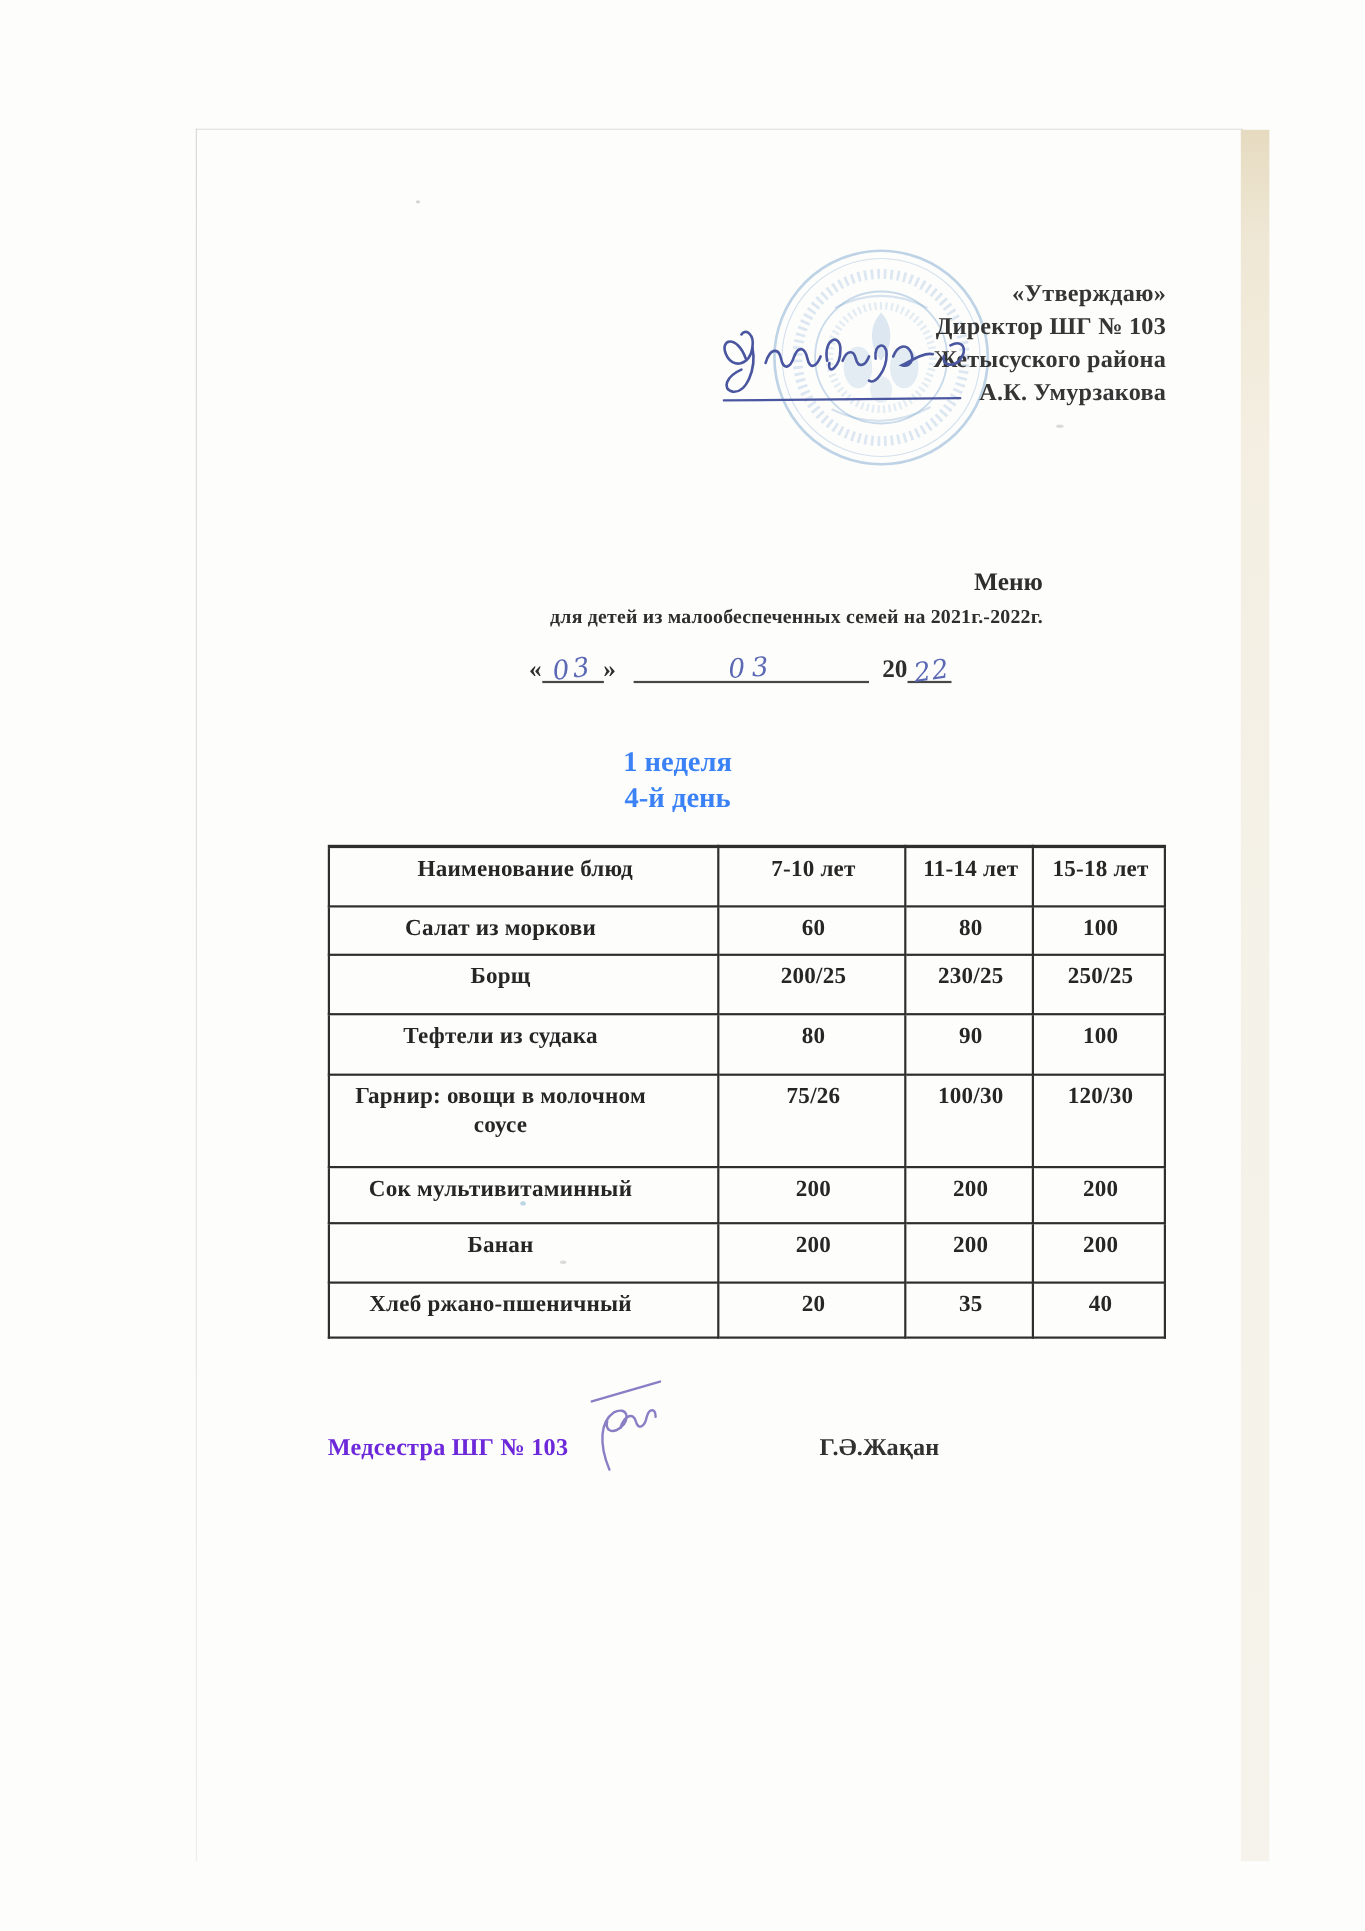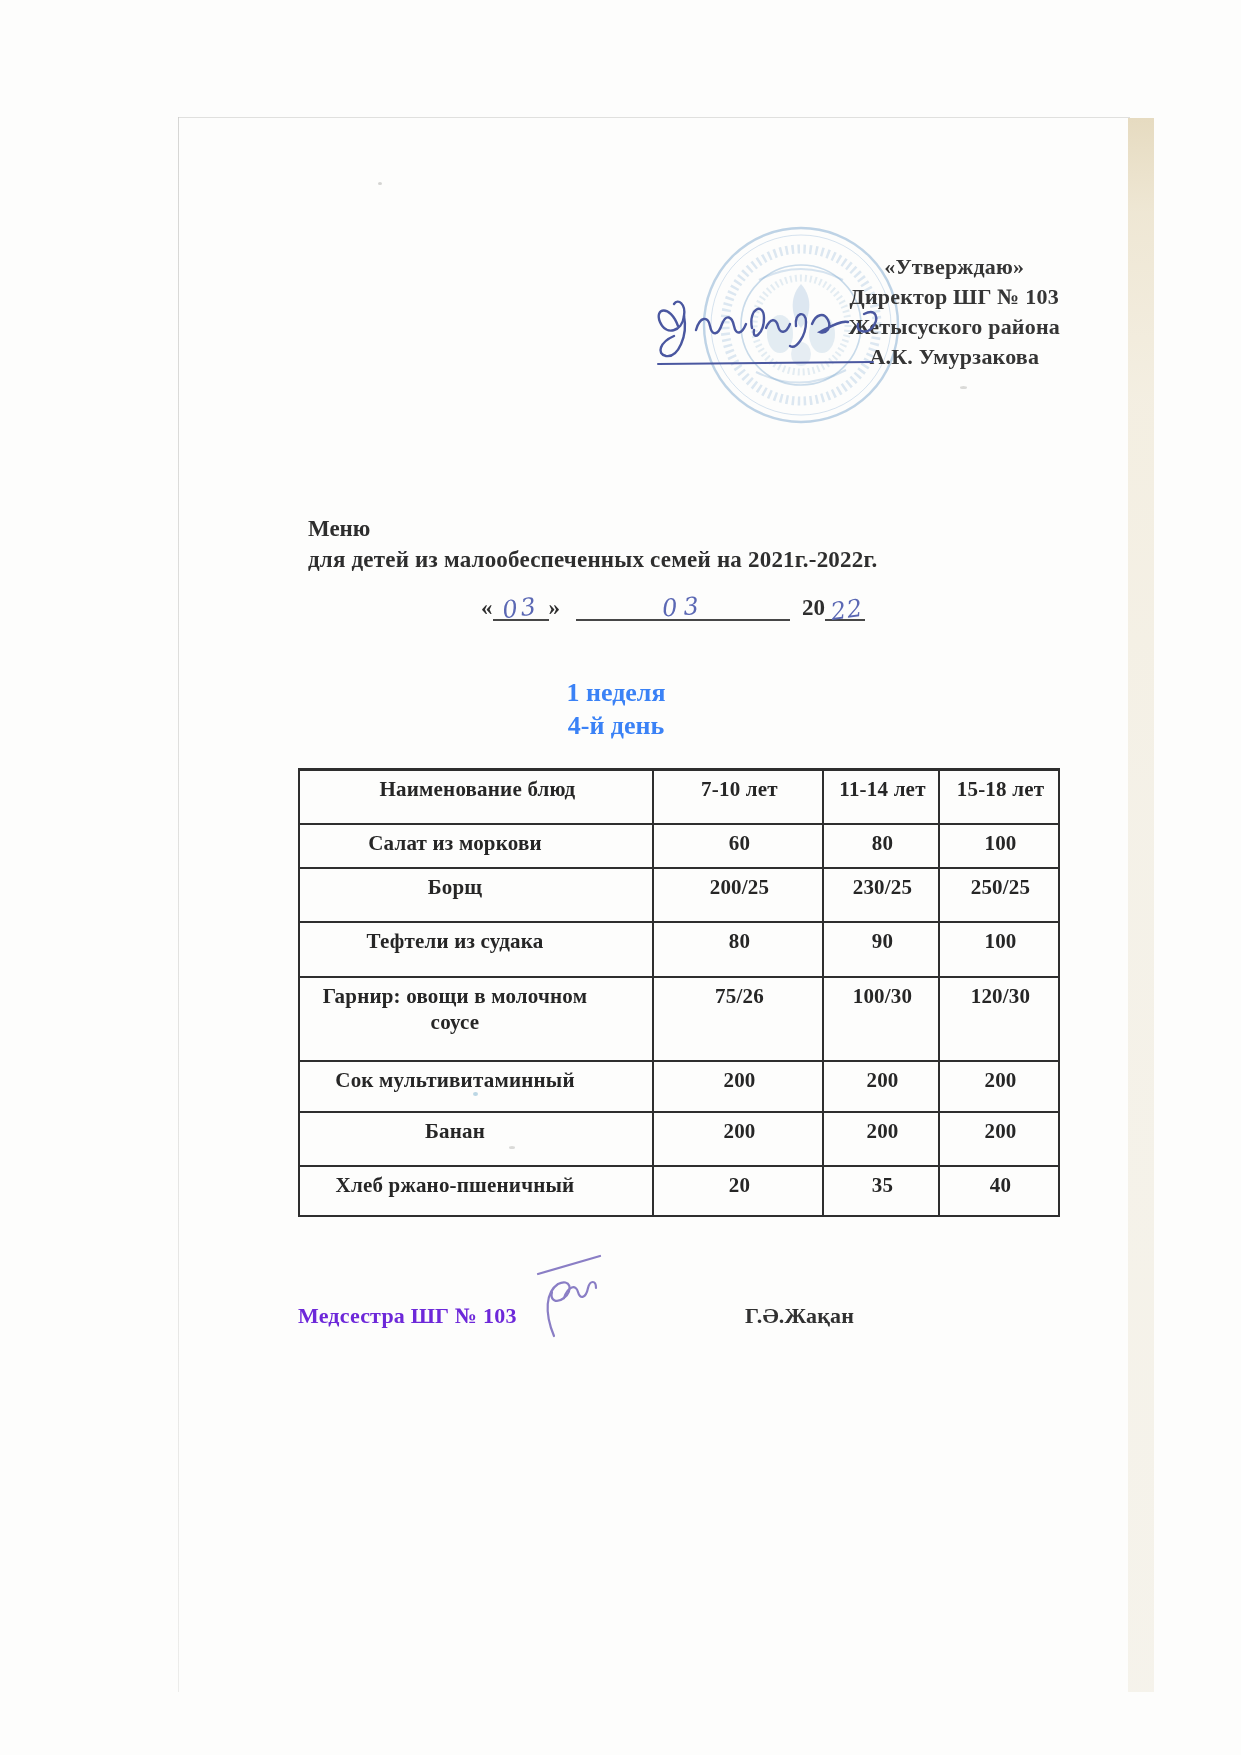--- a/index.html
+++ b/index.html
@@ -6,25 +6,25 @@
   body{width:1241px;height:1755px;font-family:"Liberation Serif",serif;}
   .canvas{position:relative;width:1241px;height:1755px;background:#fdfdfc;overflow:hidden;}
   .abs{position:absolute;}
   
   .edge-top{left:178px;top:117px;width:952px;height:1px;background:#d6d6d4;opacity:.75;}
   .edge-left{left:178px;top:117px;width:1px;height:1575px;background:linear-gradient(#cdcdcb,#e8e8e6);opacity:.8;}
   .edge-right{left:1128px;top:118px;width:26px;height:1574px;
     background:linear-gradient(180deg,#e2d5b6 0%,#ece3cd 6%,#f2ecdd 18%,#f3efe4 45%,#f4f1e8 100%);opacity:.85;}
   .speck{border-radius:50%;}
   
-  .approval{right:181px;top:252px;text-align:center;font-weight:bold;font-size:22px;line-height:30px;color:#353535;letter-spacing:.2px;}
-  
-  .title-block{left:308px;top:514px;width:640px;text-align:left;color:#2e2e2e;}
+  .approval{right:181px;top:252px;text-align:right;font-weight:bold;font-size:22px;line-height:30px;color:#353535;letter-spacing:.2px;}
+  
+  .title-block{left:308px;top:514px;width:640px;text-align:right;color:#2e2e2e;}
   .title-line1{font-size:23px;font-weight:bold;line-height:30px;}
-  .title-line2{font-size:23px;font-weight:bold;line-height:32px;letter-spacing:.2px;}
+  .title-line2{font-size:18px;font-weight:bold;line-height:32px;letter-spacing:.2px;}
   
   .date-line{left:481px;top:591px;font-size:23px;font-weight:bold;color:#2e2e2e;white-space:nowrap;}
   .blank{display:inline-block;border-bottom:2px solid #474747;text-align:center;vertical-align:bottom;height:28px;}
   .blank.b1{width:56px;}
   .blank.b2{width:214px;margin-left:16px;}
   .blank.b3{width:40px;}
   .hand{font-family:"DejaVu Serif",serif;font-style:italic;font-weight:normal;color:#5b68b4;font-size:24px;display:inline-block;}
   .hand.h1{transform:rotate(-7deg) translateY(3px);letter-spacing:3px;}
   .hand.h2{transform:rotate(-4deg) translateY(2px);letter-spacing:6px;}
   .hand.h3{transform:rotate(-8deg) translate(1px,5px);letter-spacing:1px;}

